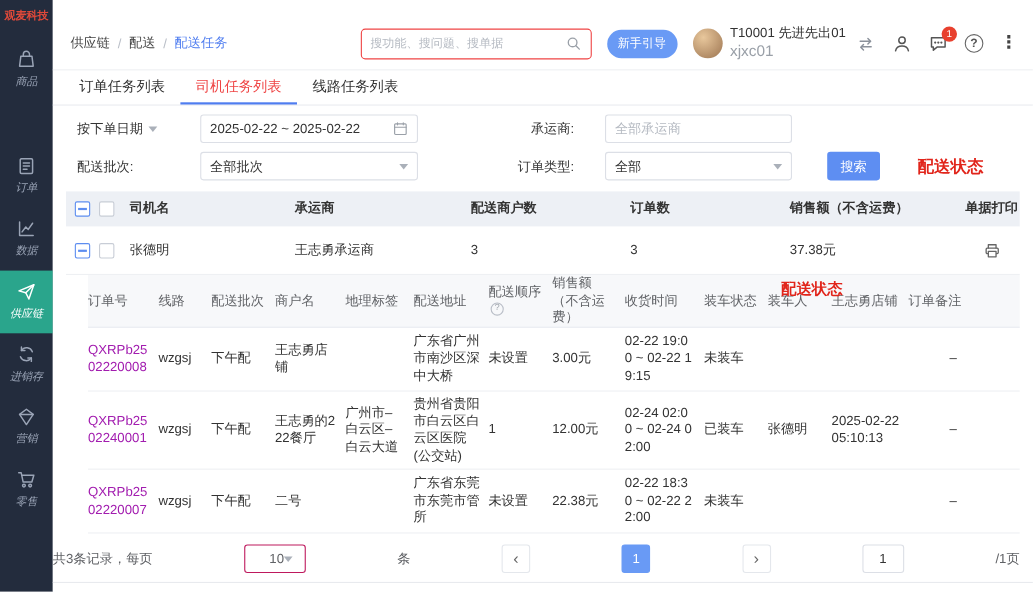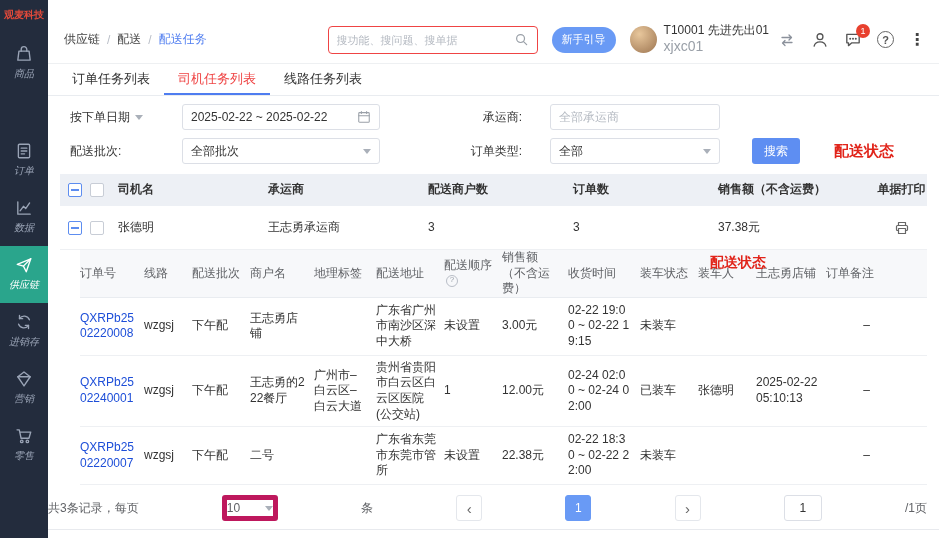--- a/index.html
+++ b/index.html
@@ -80,29 +80,29 @@
   .checkbox { width:14px; height:14px; border:1px solid #c8cdd6; border-radius:2px; background:#fff; cursor:pointer; flex-shrink:0; }
   .center-cell { display:flex; justify-content:center; padding-right:0; }
   .printer-icon { color:#666; cursor:pointer; display:flex; }
 
   
   .detail { margin:0 12px 0 32px; position:relative; }
   .dt-head,.dt-row { display:grid; grid-template-columns:64px 48px 58px 64px 62px 68px 58px 66px 72px 58px 58px 70px 1fr; }
   .dt-head { background:#f7f8fa; min-height:36px; align-items:center; color:#606266; border-bottom:1px solid #e9ecf0; }
   .dt-head .cell { font-size:12px; }
   .dt-row { align-items:center; border-bottom:1px solid #eef0f3; min-height:58px; padding:4px 0; }
-  .order-link { color:#1d4ed8; cursor:pointer; }
+  .order-link { color:#a21caf; cursor:pointer; }
   .info-icon { display:inline-flex; align-items:center; justify-content:center; width:12px; height:12px; border:1px solid #b9bec7; border-radius:50%; color:#9aa0a8; font-size:8px; margin-left:2px; vertical-align:2px; cursor:pointer; }
   .info-icon::before { content:"?"; }
   .remark-cell { text-align:center; padding-right:20px; }
   .detail-annotation { position:absolute; left:630px; top:4px; color:#e1251b; font-weight:bold; font-size:14px; z-index:2; white-space:nowrap; }
 
   
   .pagination { display:flex; align-items:center; justify-content:space-between; gap:24px; padding:10px 12px 8px 0; color:#606266; }
-  .pg-select { width:56px; height:26px; border:5px solid #be185d; border-radius:3px; display:flex; align-items:center; justify-content:space-between; padding:0 0; cursor:pointer; background:#fff; }
+  .pg-select { width:56px; height:26px; border:1px solid #be185d; border-radius:3px; display:flex; align-items:center; justify-content:space-between; padding:0 22px; cursor:pointer; background:#fff; }
   .pg-btn { width:26px; height:26px; border:1px solid #e4e7ec; background:#fff; border-radius:3px; color:#666; display:flex; align-items:center; justify-content:center; font-size:15px; cursor:pointer; font-family:inherit; }
   .pg-btn.active { background:#699af5; color:#fff; border-color:#699af5; font-size:12px; }
   .chev-left::before { content:"\2039"; }
   .chev-right::before { content:"\203A"; }
   .pg-jump { width:38px; height:26px; border:1px solid #dcdfe6; border-radius:3px; text-align:center; font-size:12px; font-family:inherit; outline:none; color:#333; }
   .bottom-line { border-top:1px solid #e8eaee; }
 </style>
 </head>
 <body>
 

